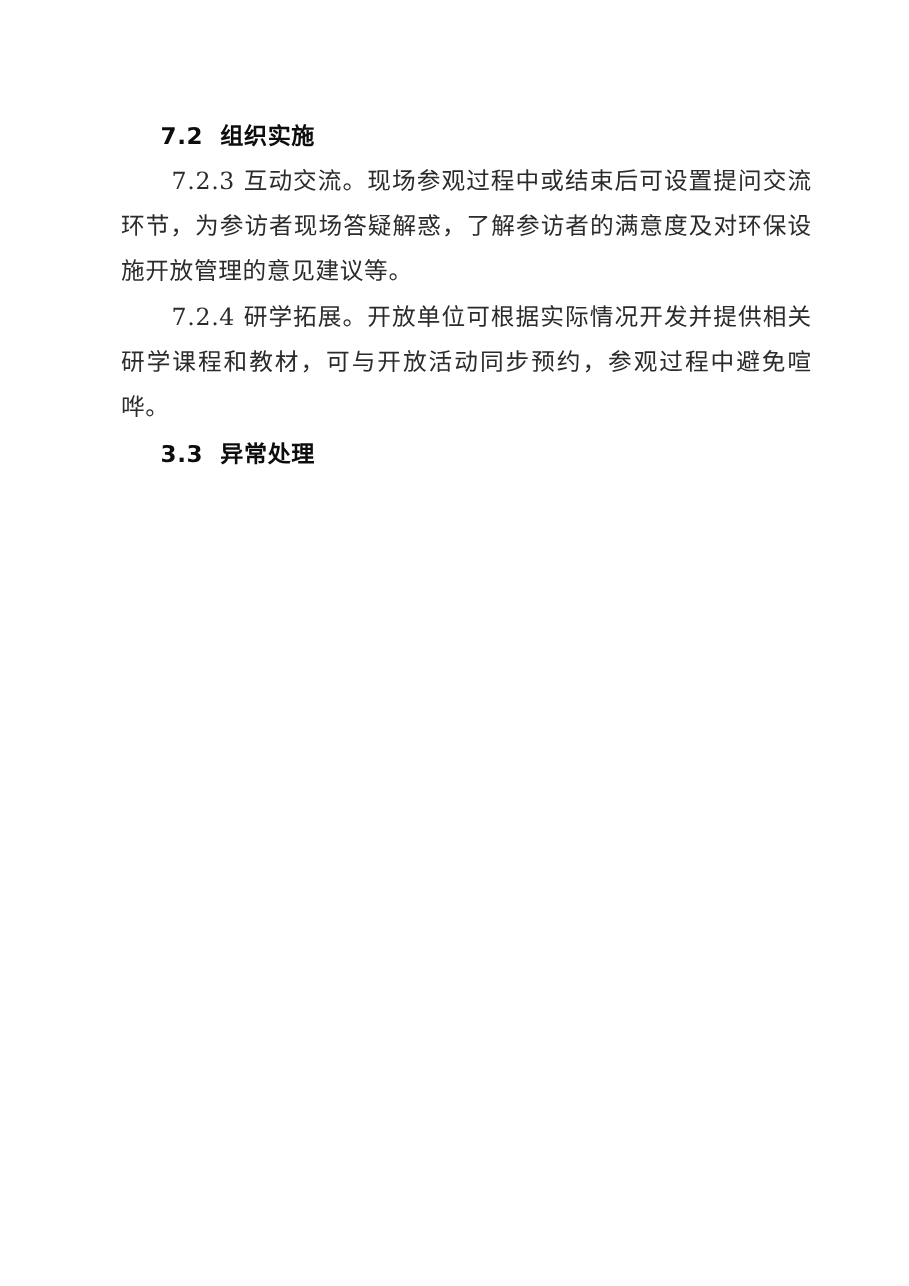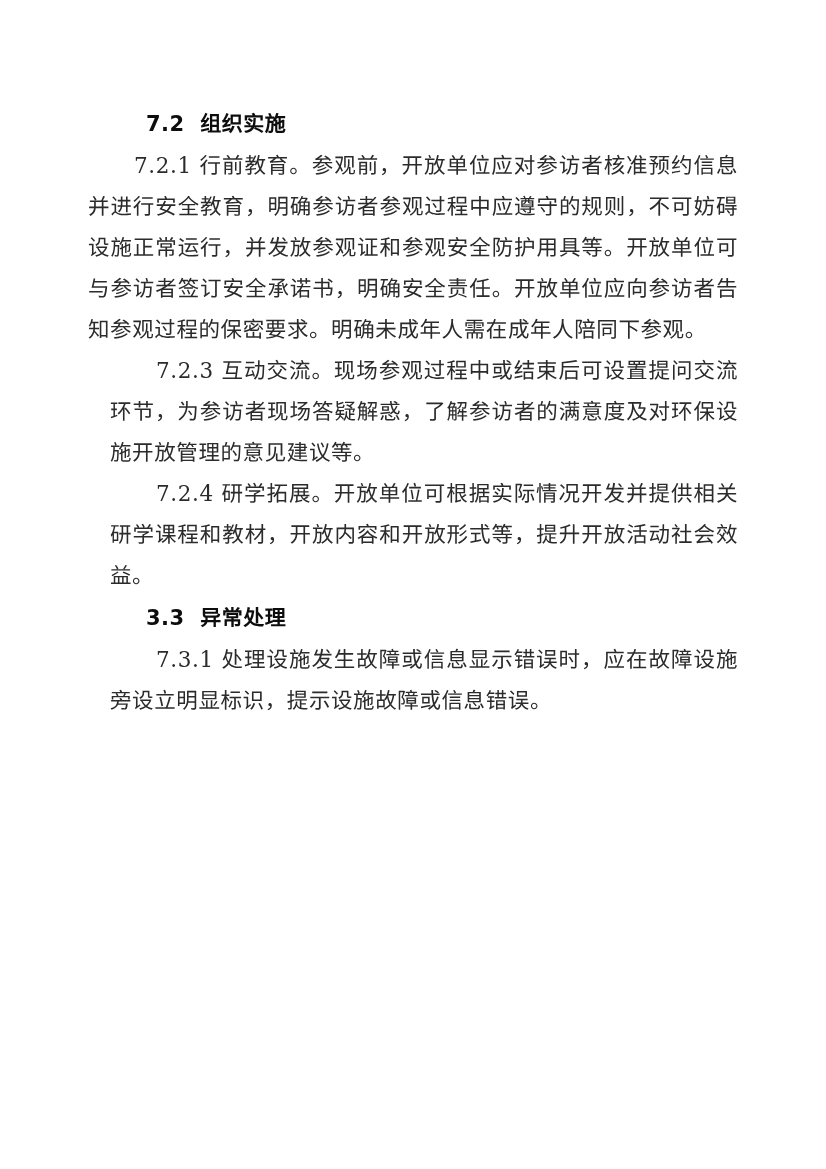--- a/index.html
+++ b/index.html
@@ -68,29 +68,27 @@
 </style>
 </head>
 <body>
 
 <div class="page">
 
   <div class="content">
 
     <h2 class="heading">7.2  组织实施</h2>
 
-    <p class="para">7.2.1  行前教育。参观前，开放单位应对参访者核准预约信息并进行安全教育，明确参访者参观过程中应遵守的规则，不可妨碍设施正常运行，并发放参观证和参观安全防护用具等。开放单位可与参访者签订安全承诺书，明确安全责任。开放单位应向参访者告知参观过程的保密要求。明确未成年人需在成年人陪同下参观。</p>
 
 
     <p class="para last-line-natural">7.2.3  互动交流。现场参观过程中或结束后可设置提问交流环节，为参访者现场答疑解惑，了解参访者的满意度及对环保设施开放管理的意见建议等。</p>
 
-    <p class="para last-line-natural">7.2.4  研学拓展。开放单位可根据实际情况开发并提供相关研学课程和教材，开放内容和开放形式等，提升开放活动社会效益。</p>
+    <p class="para last-line-natural">7.2.4  研学拓展。开放单位可根据实际情况开发并提供相关研学课程和教材，可与开放活动同步预约，参观过程中避免喧哗。</p>
 
     <h2 class="heading heading-gap-top">3.3  异常处理</h2>
 
-    <p class="para last-line-natural">7.3.1  处理设施发生故障或信息显示错误时，应在故障设施旁设立明显标识，提示设施故障或信息错误。</p>
 
 
   </div>
 
   <div class="page-number">11</div>
 
 </div>
 
 </body></html>

